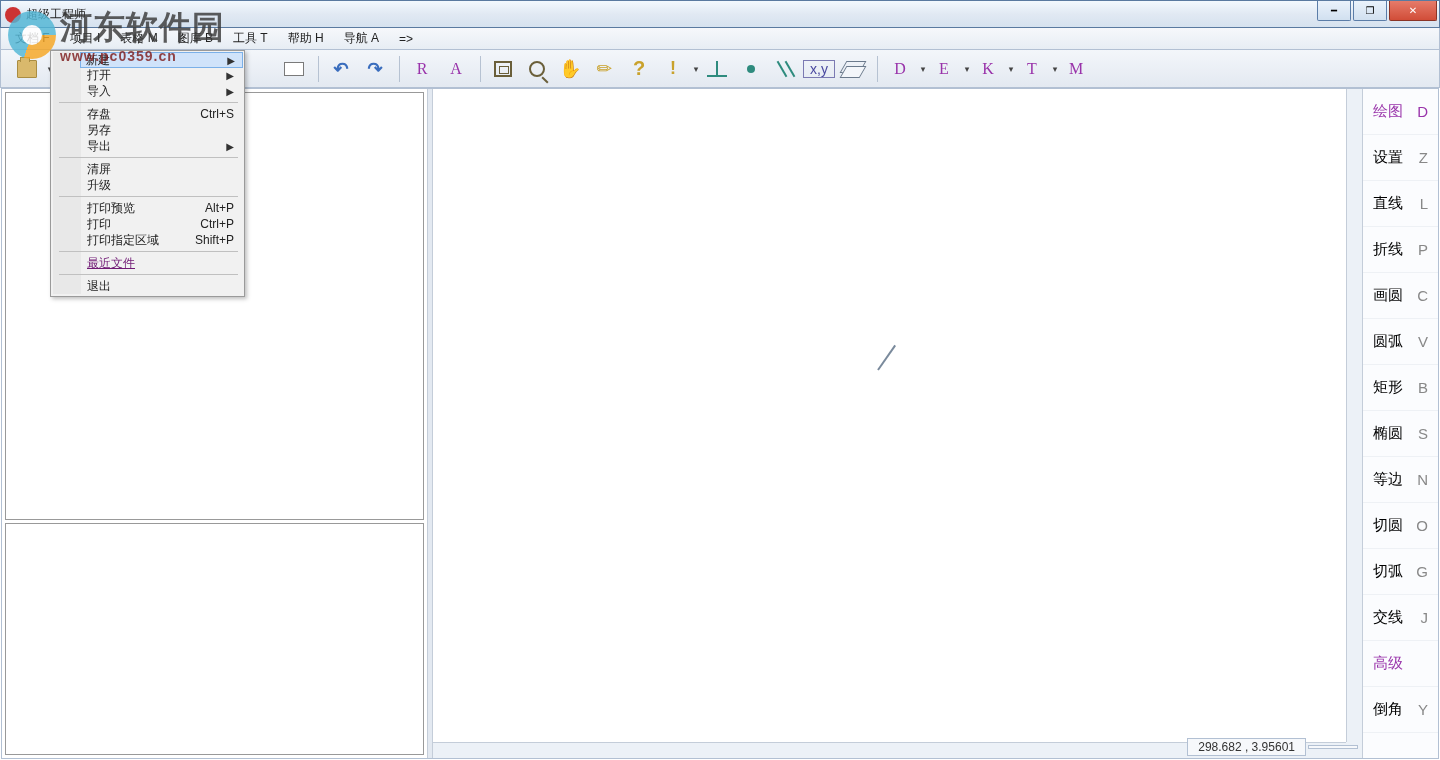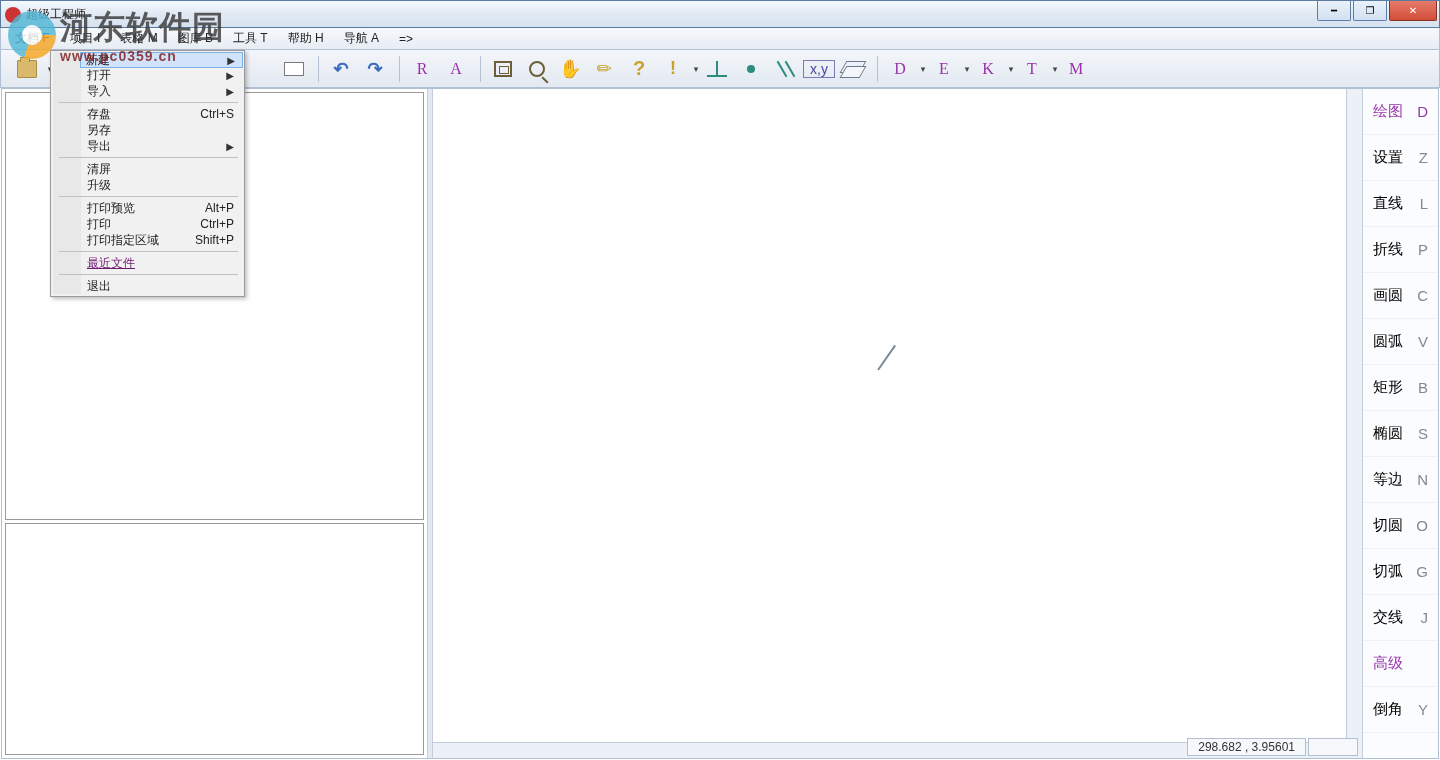--- a/index.html
+++ b/index.html
@@ -234,20 +234,21 @@
   font-weight:bold;
 }
 .wm-line1 { font-size:32px; color:#3a3a3a; letter-spacing:1px; }
 .wm-line2 { font-size:14px; color:#7f1d1d; letter-spacing:1px; margin-top:-2px; }
 
 .statusbar {
   position:absolute;
   right: 80px;
   bottom: 4px;
   display:flex;
+  align-items:center;
   font-size:12px;
   color:#333;
 }
 .status-cell {
   border:1px solid #b2c0d3;
   padding:1px 10px;
   background:#f6f8fb;
   margin-right:2px;
 }
 </style>

